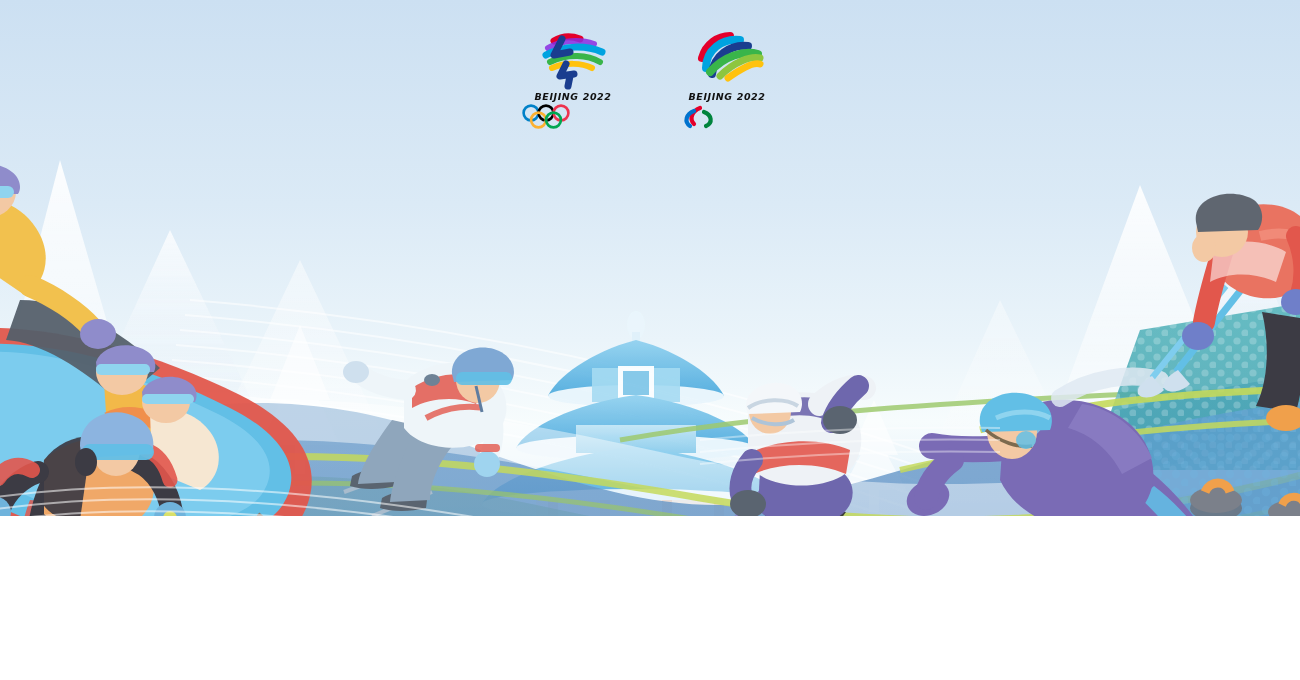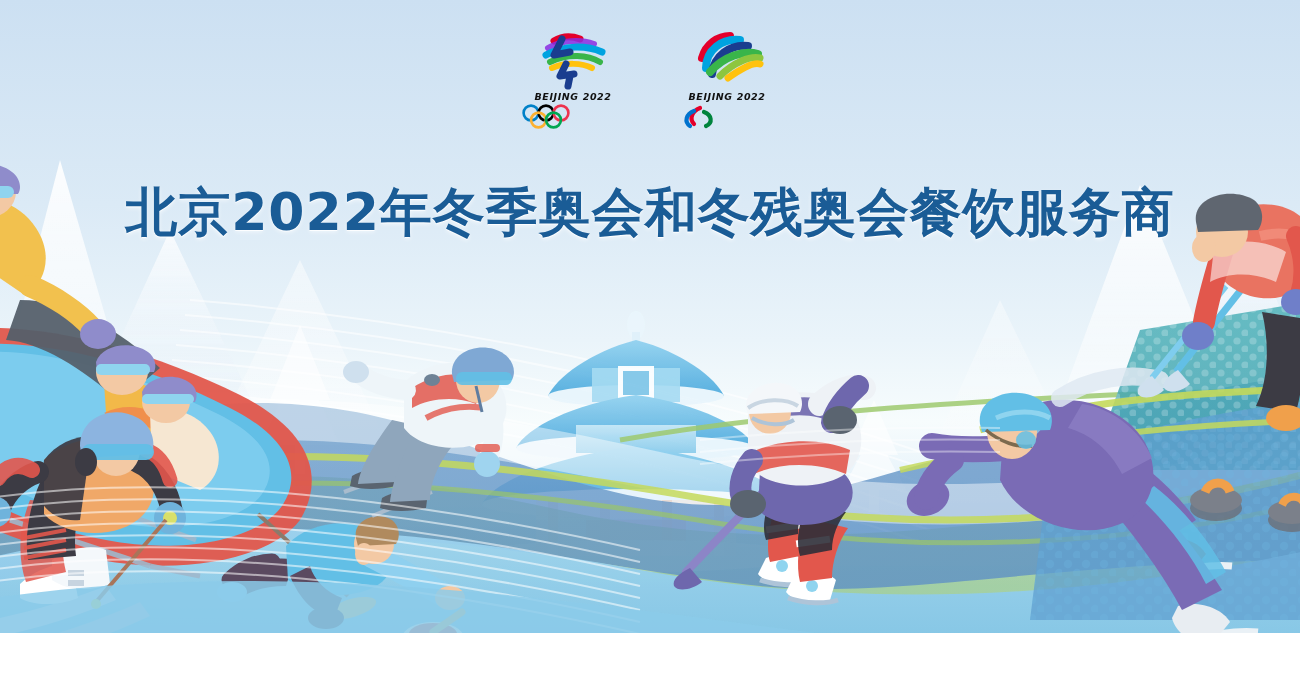--- a/index.html
+++ b/index.html
@@ -1,20 +1,20 @@
 <!DOCTYPE html>
 <html><head>
 <meta charset="utf-8">
 <title>Beijing 2022 Banner</title>
 <style>
   html,body{margin:0;padding:0;background:#fff;}
   body{font-family:"Liberation Sans","DejaVu Sans",sans-serif;}
   #banner{
     position:relative;
-    width:1300px;height:633px;
+    width:1300px;height:516px;
     overflow:hidden;
     background:linear-gradient(180deg,#cfe2f3 0%,#d9e9f5 22%,#e4f0f8 42%,#eef6fb 55%,#ffffff 62%,#f3fafc 68%,#e2f1f8 74%,#a9d6ee 86%,#8ccbea 100%);
   }
   .lay{position:absolute;top:0;left:0;width:1300px;height:680px;}
   svg{display:block;}
   #title-wrap{
     position:absolute;left:0;top:150px;width:1300px;
     text-align:center;
     z-index:40;
     pointer-events:none;
@@ -495,17 +495,14 @@
         <g fill="none" stroke-width="4.2" stroke-linecap="round">
           <path d="M28 4 C 20 7 17 15 22 20" stroke="#E4002B"></path>
           <path d="M22 7 C 14 10 12 18 18 22" stroke="#0072CE"></path>
           <path d="M32 8 C 40 11 41 19 34 22" stroke="#00843D"></path>
         </g>
       </svg>
     </div>
 
   </div>
 
-  <div id="title-wrap">
-    <h1 id="main-title">北京2022年冬季奥会和冬残奥会餐饮服务商</h1>
-  </div>
 
 </div>
 
 </body></html>

